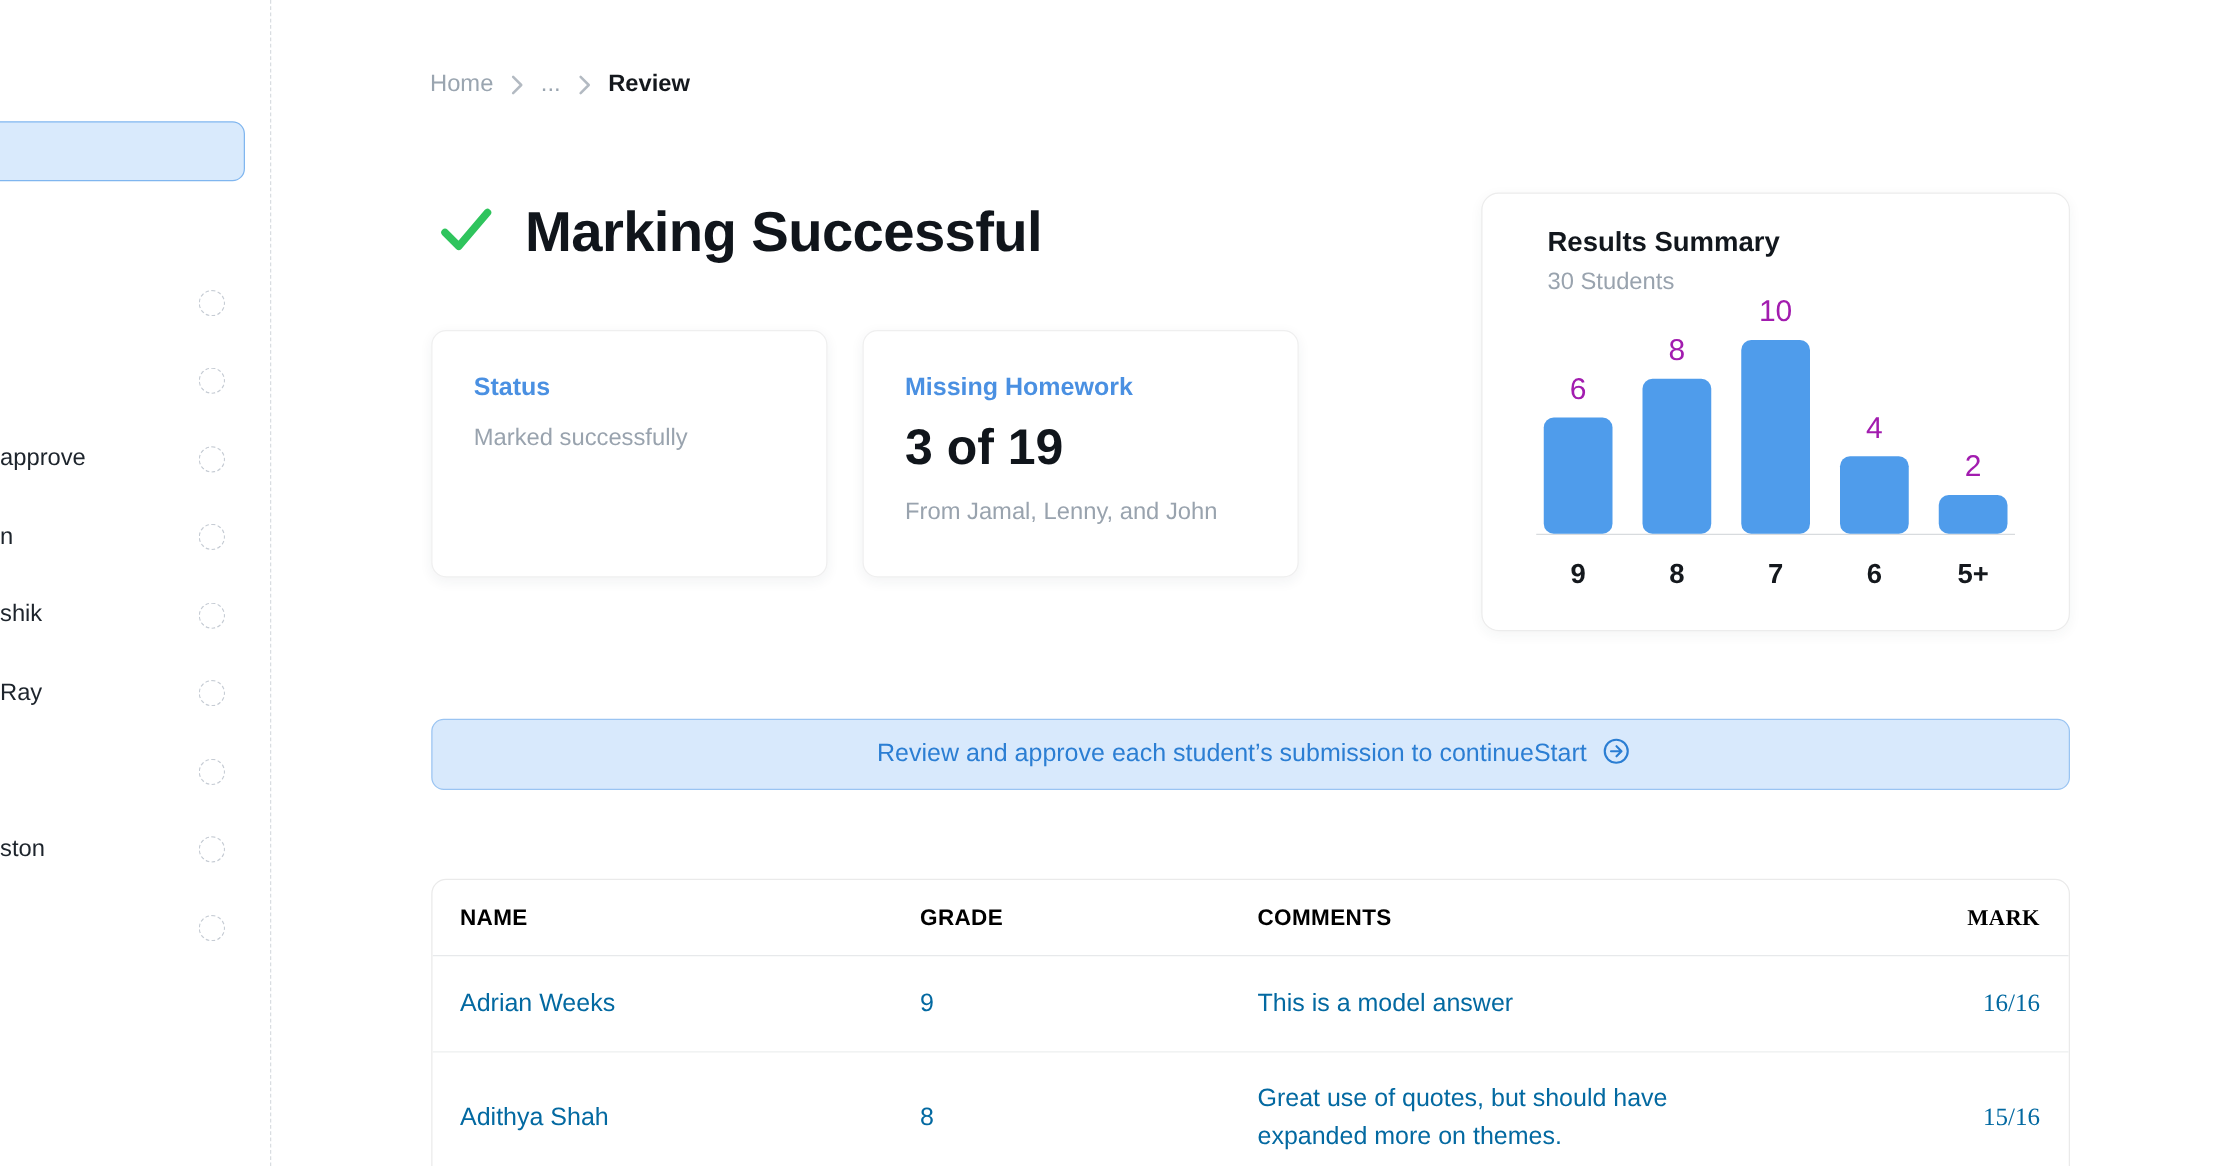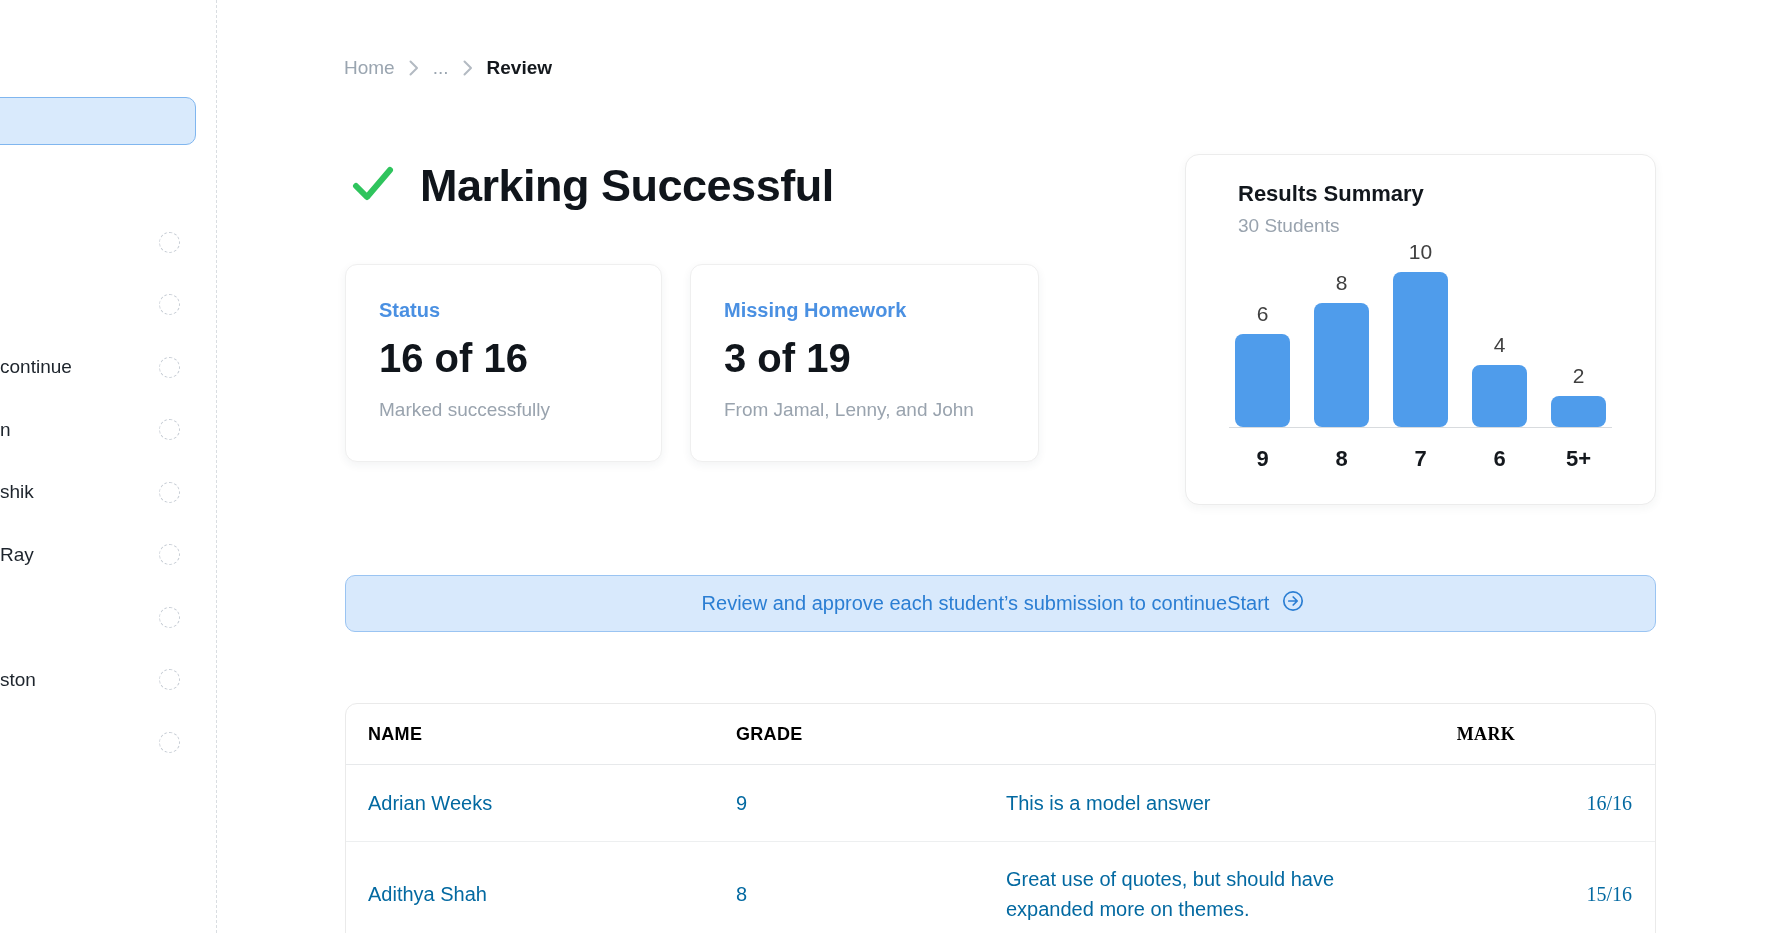--- a/index.html
+++ b/index.html
@@ -42,21 +42,21 @@
   
   .results-card { position:absolute; left:1185px; top:154px; width:471px; height:351px;
                   background:#fff; border:1px solid #ececec; border-radius:14px;
                   box-shadow:0 3px 10px rgba(40,50,60,0.05); }
   .rc-title { position:absolute; left:52px; top:26px; font-size:22px; font-weight:700; color:#12171d; }
   .rc-subtitle { position:absolute; left:52px; top:60px; font-size:19px; color:#99a3ae; }
   .chart { position:absolute; left:49px; top:105px; width:371px; height:220px; }
   .axis { position:absolute; left:-6px; right:-6px; top:167px; height:1px; background:#d8dbde; }
   .bars { position:absolute; left:0; top:0; width:100%; height:167px; display:flex; gap:24px; align-items:flex-end; }
   .bar-cell { width:55px; display:flex; flex-direction:column; align-items:center; justify-content:flex-end; }
-  .bar-value { font-size:21px; color:#404040; margin-bottom:8px; }
+  .bar-value { font-size:24px; color:#a21caf; margin-bottom:8px; }
   .bar { width:100%; border-radius:8px; background:#4f9ceb; }
   .cats { position:absolute; left:0; top:186px; width:100%; display:flex; gap:24px; }
   .cat { width:55px; text-align:center; font-size:22px; font-weight:600; color:#14181d; }
 
   
   .banner { position:absolute; left:345px; top:575px; width:1311px; height:57px;
             background:#d8e9fc; border:1px solid #9ac4f2; border-radius:10px;
             display:flex; align-items:center; justify-content:center; padding:0 42px 0 47px; }
   .banner-msg { color:#2b7ed3; font-size:20px; }
   .banner-action { display:flex; align-items:center; gap:13px; cursor:pointer; }
@@ -81,21 +81,21 @@
   <div class="sb-list">
       <div class="s-row">
         <span class="s-name"></span>
         <span class="s-circle"></span>
       </div>
       <div class="s-row">
         <span class="s-name"></span>
         <span class="s-circle"></span>
       </div>
       <div class="s-row">
-        <span class="s-name">continue</span>
+        <span class="s-name">approve</span>
         <span class="s-circle"></span>
       </div>
       <div class="s-row">
         <span class="s-name">n</span>
         <span class="s-circle"></span>
       </div>
       <div class="s-row">
         <span class="s-name">shik</span>
         <span class="s-circle"></span>
       </div>
@@ -138,21 +138,20 @@
   <span>
     <svg width="42" height="40" viewBox="0 0 42 40">
         <path d="M4 22 L15 33 L38 6" fill="none" stroke="#2fc45d" stroke-width="6" stroke-linecap="round" stroke-linejoin="round"></path>
       </svg>
   </span>
   <h1 class="page-title">Marking Successful</h1>
 </div>
 
 <section class="card card-status">
   <div class="card-label">Status</div>
-  <div class="card-value">16 of 16</div>
   <div class="card-caption">Marked successfully</div>
 </section>
 
 <section class="card card-missing">
   <div class="card-label">Missing Homework</div>
   <div class="card-value">3 of 19</div>
   <div class="card-caption">From Jamal, Lenny, and John</div>
 </section>
 
 <section class="results-card">
@@ -202,20 +201,21 @@
         <path d="M6.8 11 H14.6 M11.2 7 L15.2 11 L11.2 15" fill="none" stroke="#2b7ed3" stroke-width="1.7" stroke-linecap="round" stroke-linejoin="round"></path>
       </svg>
     </span>
   </span>
 </div>
 
 <section class="results-table">
   <div class="t-head">
     <div>NAME</div>
     <div>GRADE</div>
+    <div>COMMENTS</div>
     <div class="col-right">MARK</div>
   </div>
   <div>
       <div class="t-row">
         <div>Adrian Weeks</div>
         <div>9</div>
         <div class="cell-comments">This is a model answer</div>
         <div class="col-right">16/16</div>
       </div>
       <div class="t-row">

